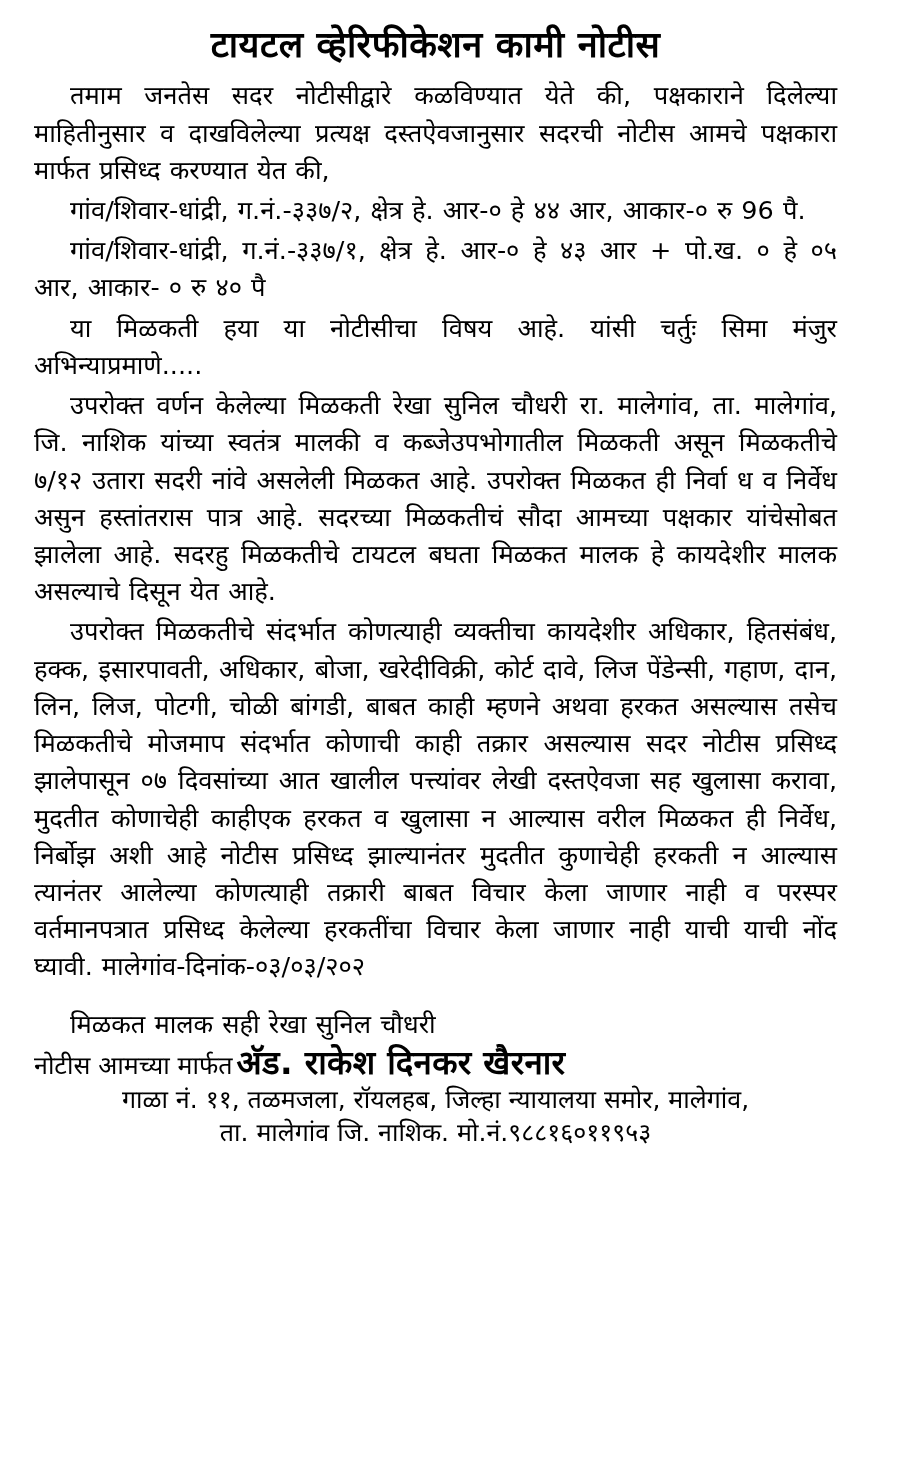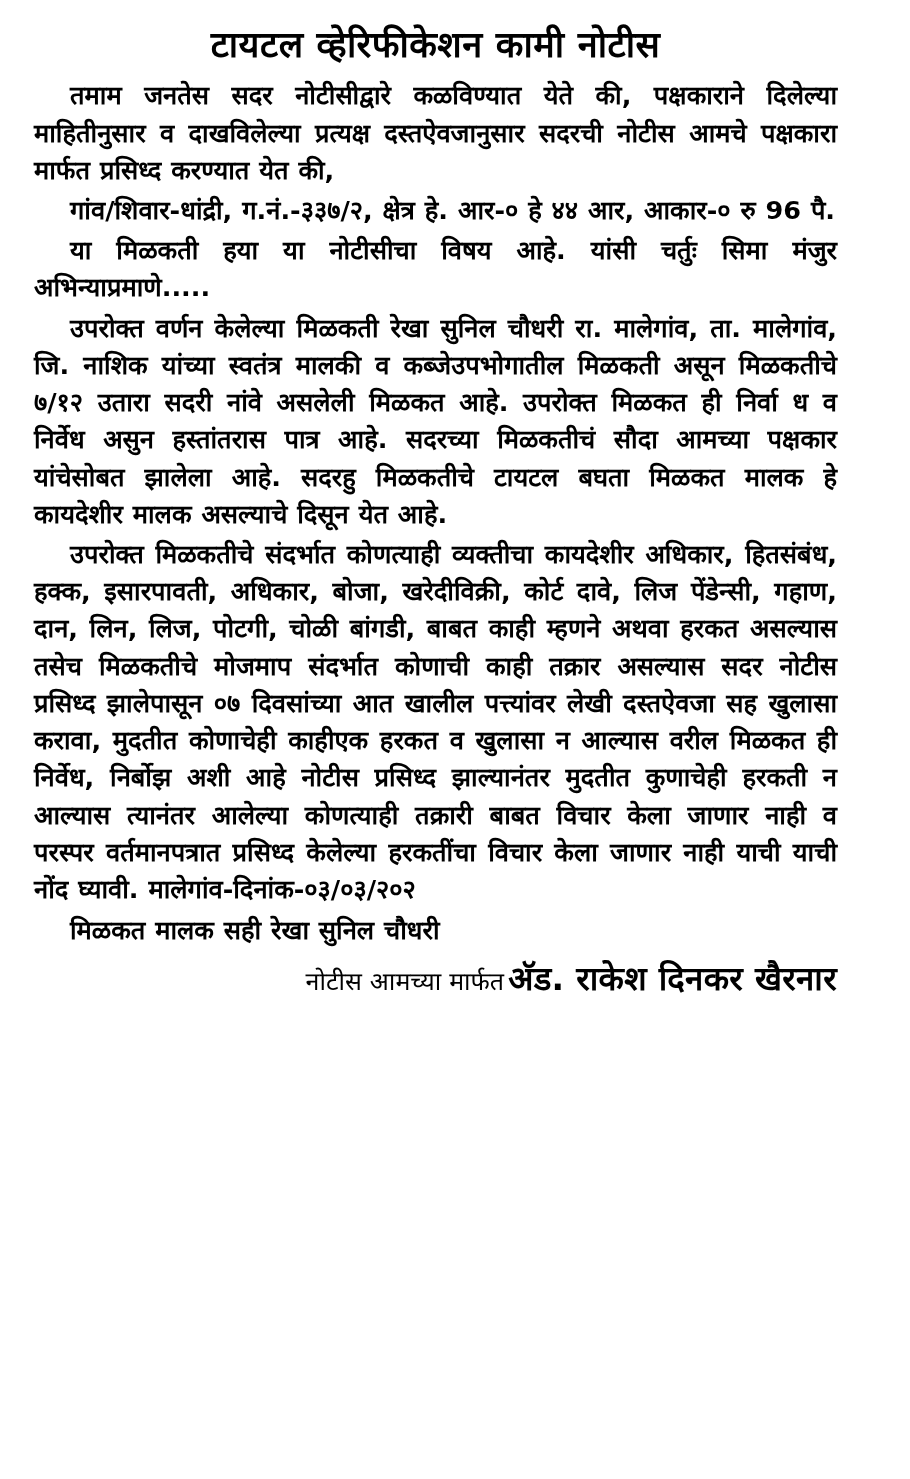--- a/index.html
+++ b/index.html
@@ -30,39 +30,39 @@
     line-height: 1.15;
     margin: 6px 0 12px 0;
     font-family: "DejaVu Sans", "Liberation Sans", sans-serif;
   }
   .body-text {
     font-size: 25.5px;
     line-height: 1.46;
     text-align: justify;
     text-justify: inter-word;
     font-family: "DejaVu Sans", "Liberation Sans", sans-serif;
-    font-weight: 700;
+    font-weight: 400;
   }
   .para {
     margin: 0 0 3px 0;
     text-indent: 36px;
     text-align: justify;
     word-spacing: 1px;
   }
   .para:last-child {
     margin-bottom: 0;
   }
   .signline {
     text-indent: 36px;
-    margin-top: 4px;
+    margin-top: 20px;
     margin-bottom: 6px;
   }
   .advocate-line {
-    text-align: right;
-    margin-top: 10px;
+    text-align: left;
+    margin-top: 0;
     line-height: 1.2;
     white-space: nowrap;
   }
   .advocate-prefix {
     font-size: 25px;
     font-family: "DejaVu Sans", "Liberation Sans", sans-serif;
   }
   .advocate-name {
     font-size: 33px;
     font-weight: bold;
@@ -87,32 +87,35 @@
 
   <div class="notice-title">टायटल व्हेरिफीकेशन कामी नोटीस</div>
 
   <div class="body-text">
 
     <p class="para">तमाम जनतेस सदर नोटीसीद्वारे कळविण्यात येते की, पक्षकाराने दिलेल्या माहितीनुसार व दाखविलेल्या प्रत्यक्ष दस्तऐवजानुसार सदरची नोटीस आमचे पक्षकारा मार्फत प्रसिध्द करण्यात येत की,</p>
 
 
     <p class="para">गांव/शिवार-धांद्री, ग.नं.-३३७/२, क्षेत्र हे. आर-० हे ४४ आर, आकार-० रु 96 पै.</p>
 
+    <p class="para">गांव/शिवार-धांद्री, ग.नं.-३३७/१, क्षेत्र हे. आर-० हे ४३ आर + पो.ख. ० हे ०५ आर, आकार- ० रु ४० पै</p>
 
     <p class="para">या मिळकती हया या नोटीसीचा विषय आहे. यांसी चर्तुः सिमा मंजुर अभिन्याप्रमाणे.....</p>
 
     <p class="para">उपरोक्त वर्णन केलेल्या मिळकती रेखा सुनिल चौधरी रा. मालेगांव, ता. मालेगांव, जि. नाशिक यांच्या स्वतंत्र मालकी व कब्जेउपभोगातील मिळकती असून मिळकतीचे ७/१२ उतारा सदरी नांवे असलेली मिळकत आहे. उपरोक्त मिळकत ही निर्वा ध व निर्वेध असुन हस्तांतरास पात्र आहे. सदरच्या मिळकतीचं सौदा आमच्या पक्षकार यांचेसोबत झालेला आहे. सदरहु मिळकतीचे टायटल बघता मिळकत मालक हे कायदेशीर मालक असल्याचे दिसून येत आहे.</p>
 
 
     <p class="para">उपरोक्त मिळकतीचे संदर्भात कोणत्याही व्यक्तीचा कायदेशीर अधिकार, हितसंबंध, हक्क, इसारपावती, अधिकार, बोजा, खरेदीविक्री, कोर्ट दावे, लिज पेंडेन्सी, गहाण, दान, लिन, लिज, पोटगी, चोळी बांगडी, बाबत काही म्हणने अथवा हरकत असल्यास तसेच मिळकतीचे मोजमाप संदर्भात कोणाची काही तक्रार असल्यास सदर नोटीस प्रसिध्द झालेपासून ०७ दिवसांच्या आत खालील पत्त्यांवर लेखी दस्तऐवजा सह खुलासा करावा, मुदतीत कोणाचेही काहीएक हरकत व खुलासा न आल्यास वरील मिळकत ही निर्वेध, निर्बोझ अशी आहे नोटीस प्रसिध्द झाल्यानंतर मुदतीत कुणाचेही हरकती न आल्यास त्यानंतर आलेल्या कोणत्याही तक्रारी बाबत विचार केला जाणार नाही व परस्पर वर्तमानपत्रात प्रसिध्द केलेल्या हरकतींचा विचार केला जाणार नाही याची याची नोंद घ्यावी. मालेगांव-दिनांक-०३/०३/२०२</p>
 
     <p class="para signline">मिळकत मालक सही रेखा सुनिल चौधरी</p>
 
   </div>
 
   <div class="advocate-line">
     <span class="advocate-prefix">नोटीस आमच्या मार्फत</span>
     <span class="advocate-name">अ‍ॅड. राकेश दिनकर खैरनार</span>
   </div>
 
+  <div class="address-line">गाळा नं. ११, तळमजला, रॉयलहब,  जिल्हा न्यायालया समोर, मालेगांव,</div>
 
+  <div class="address-line second">ता. मालेगांव जि. नाशिक. मो.नं.९८८१६०११९५३</div>
 
 </div>
 
 </body></html>

